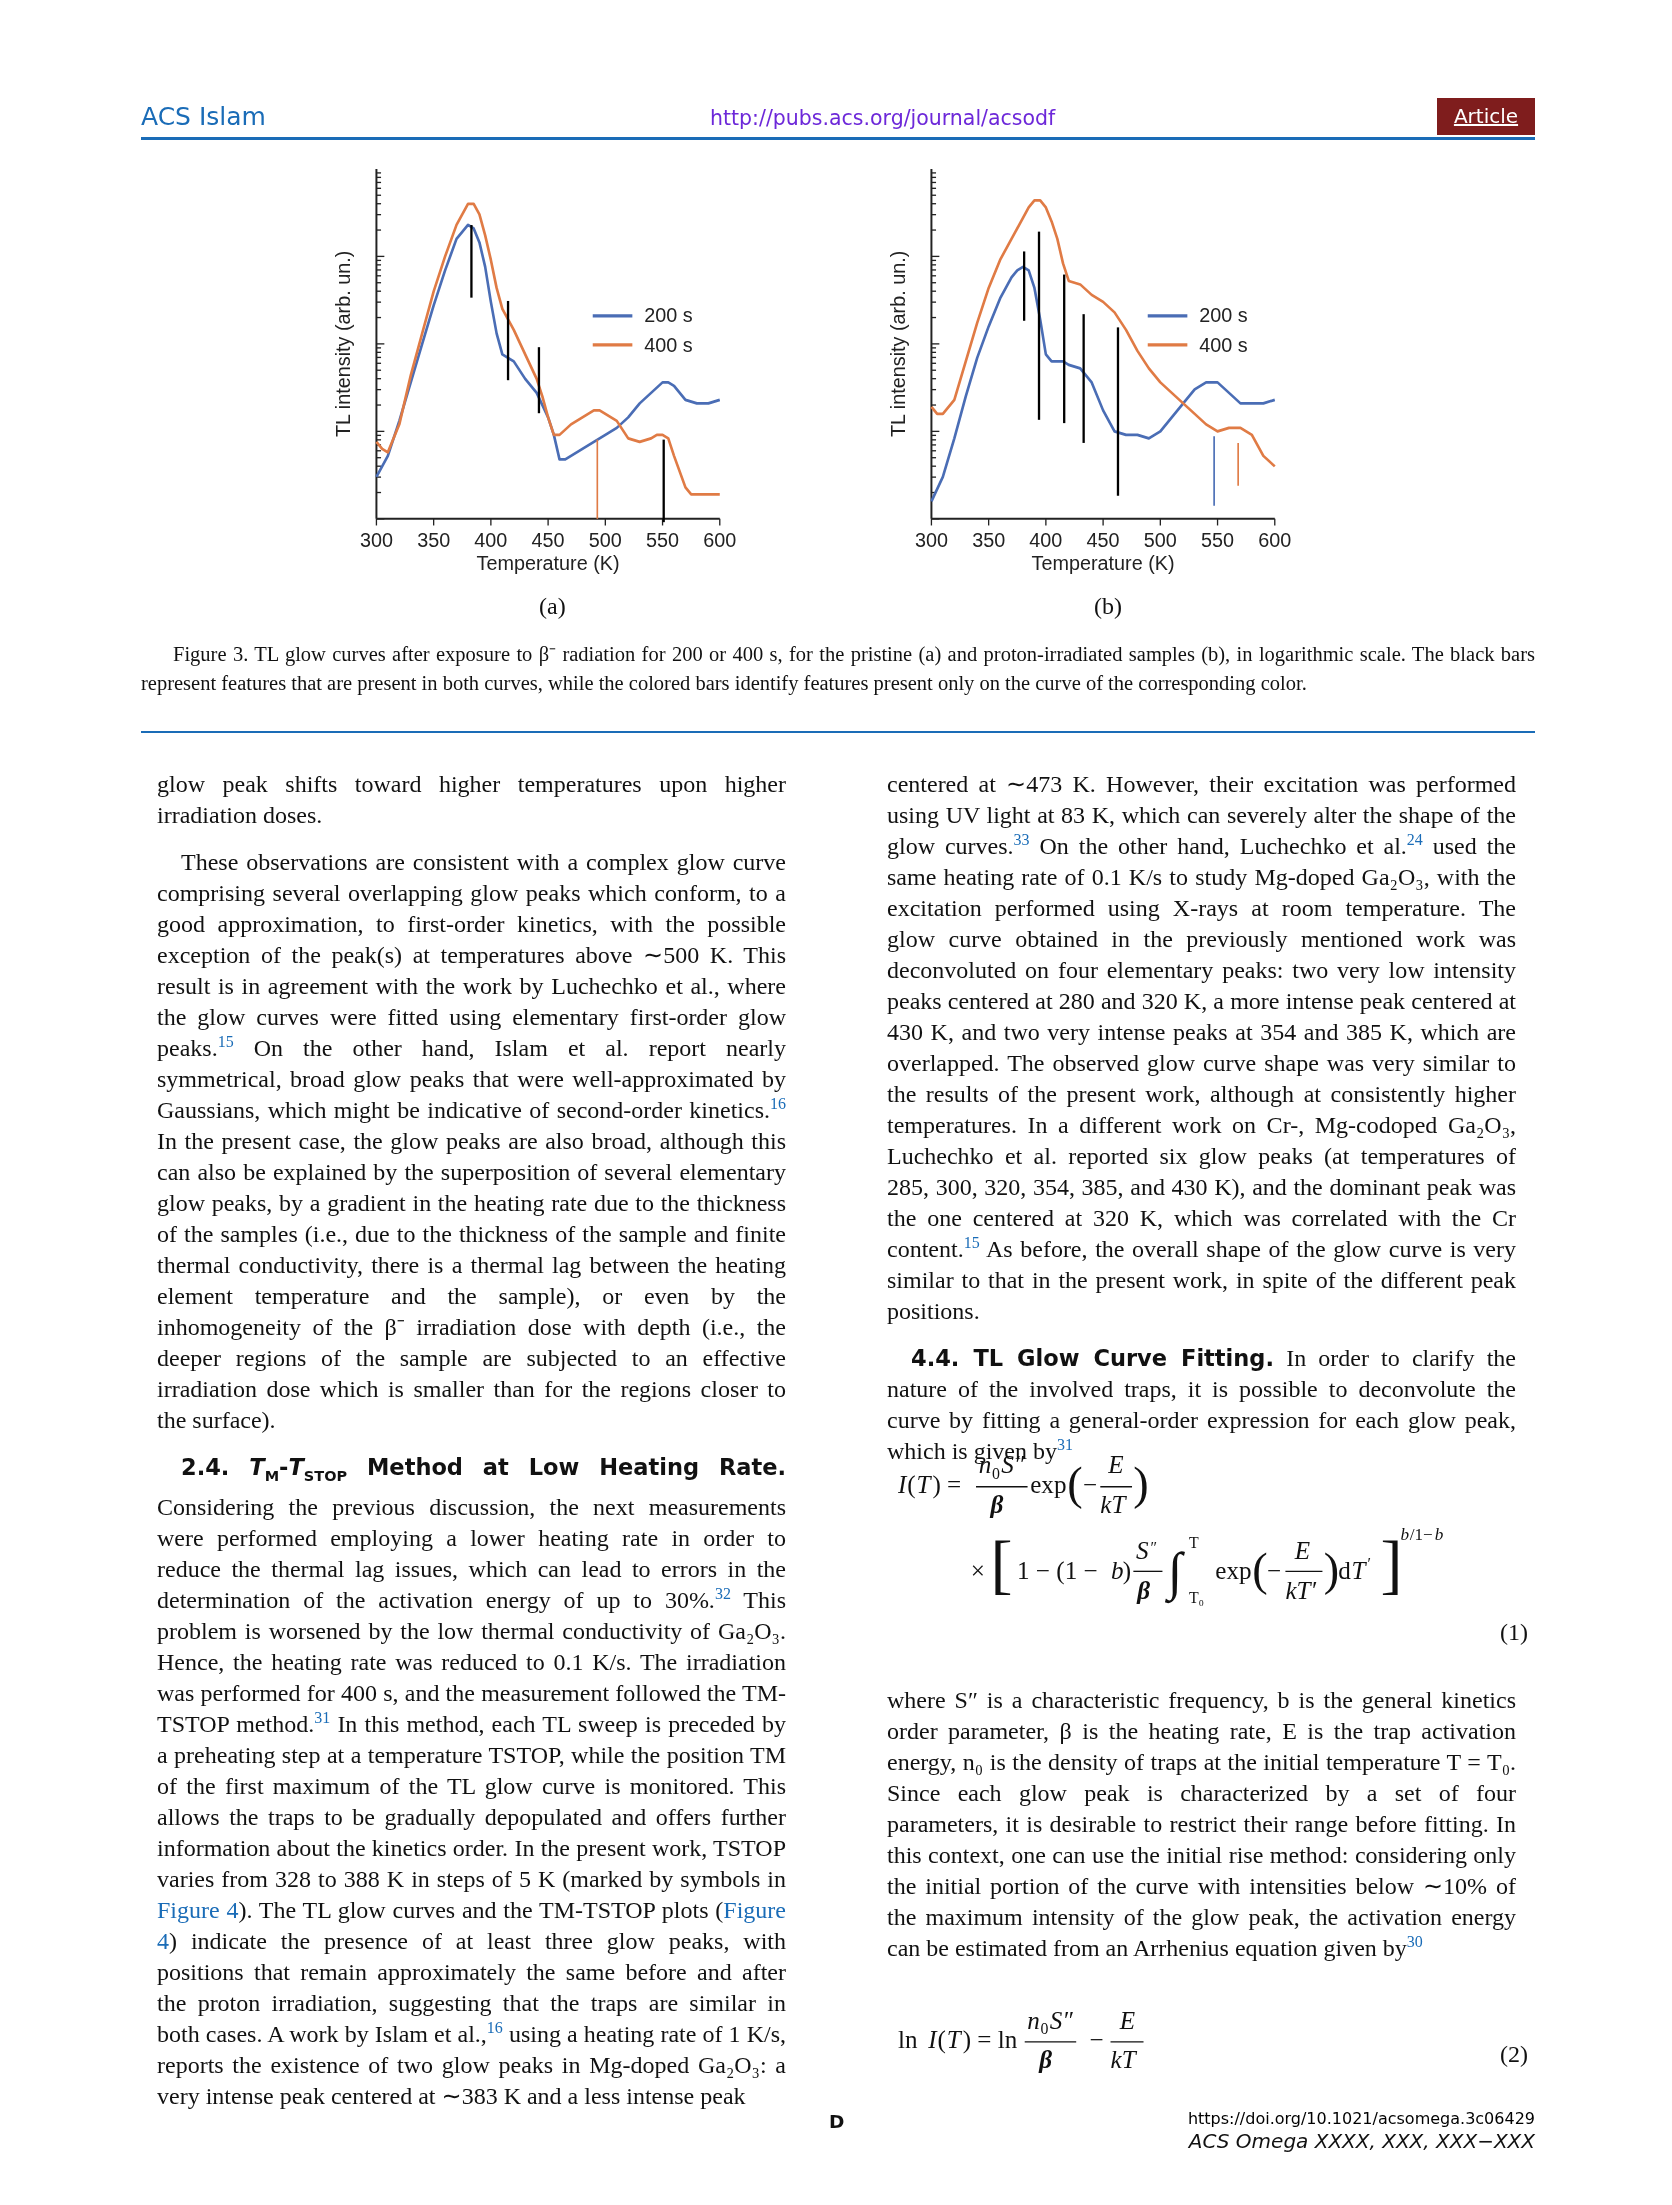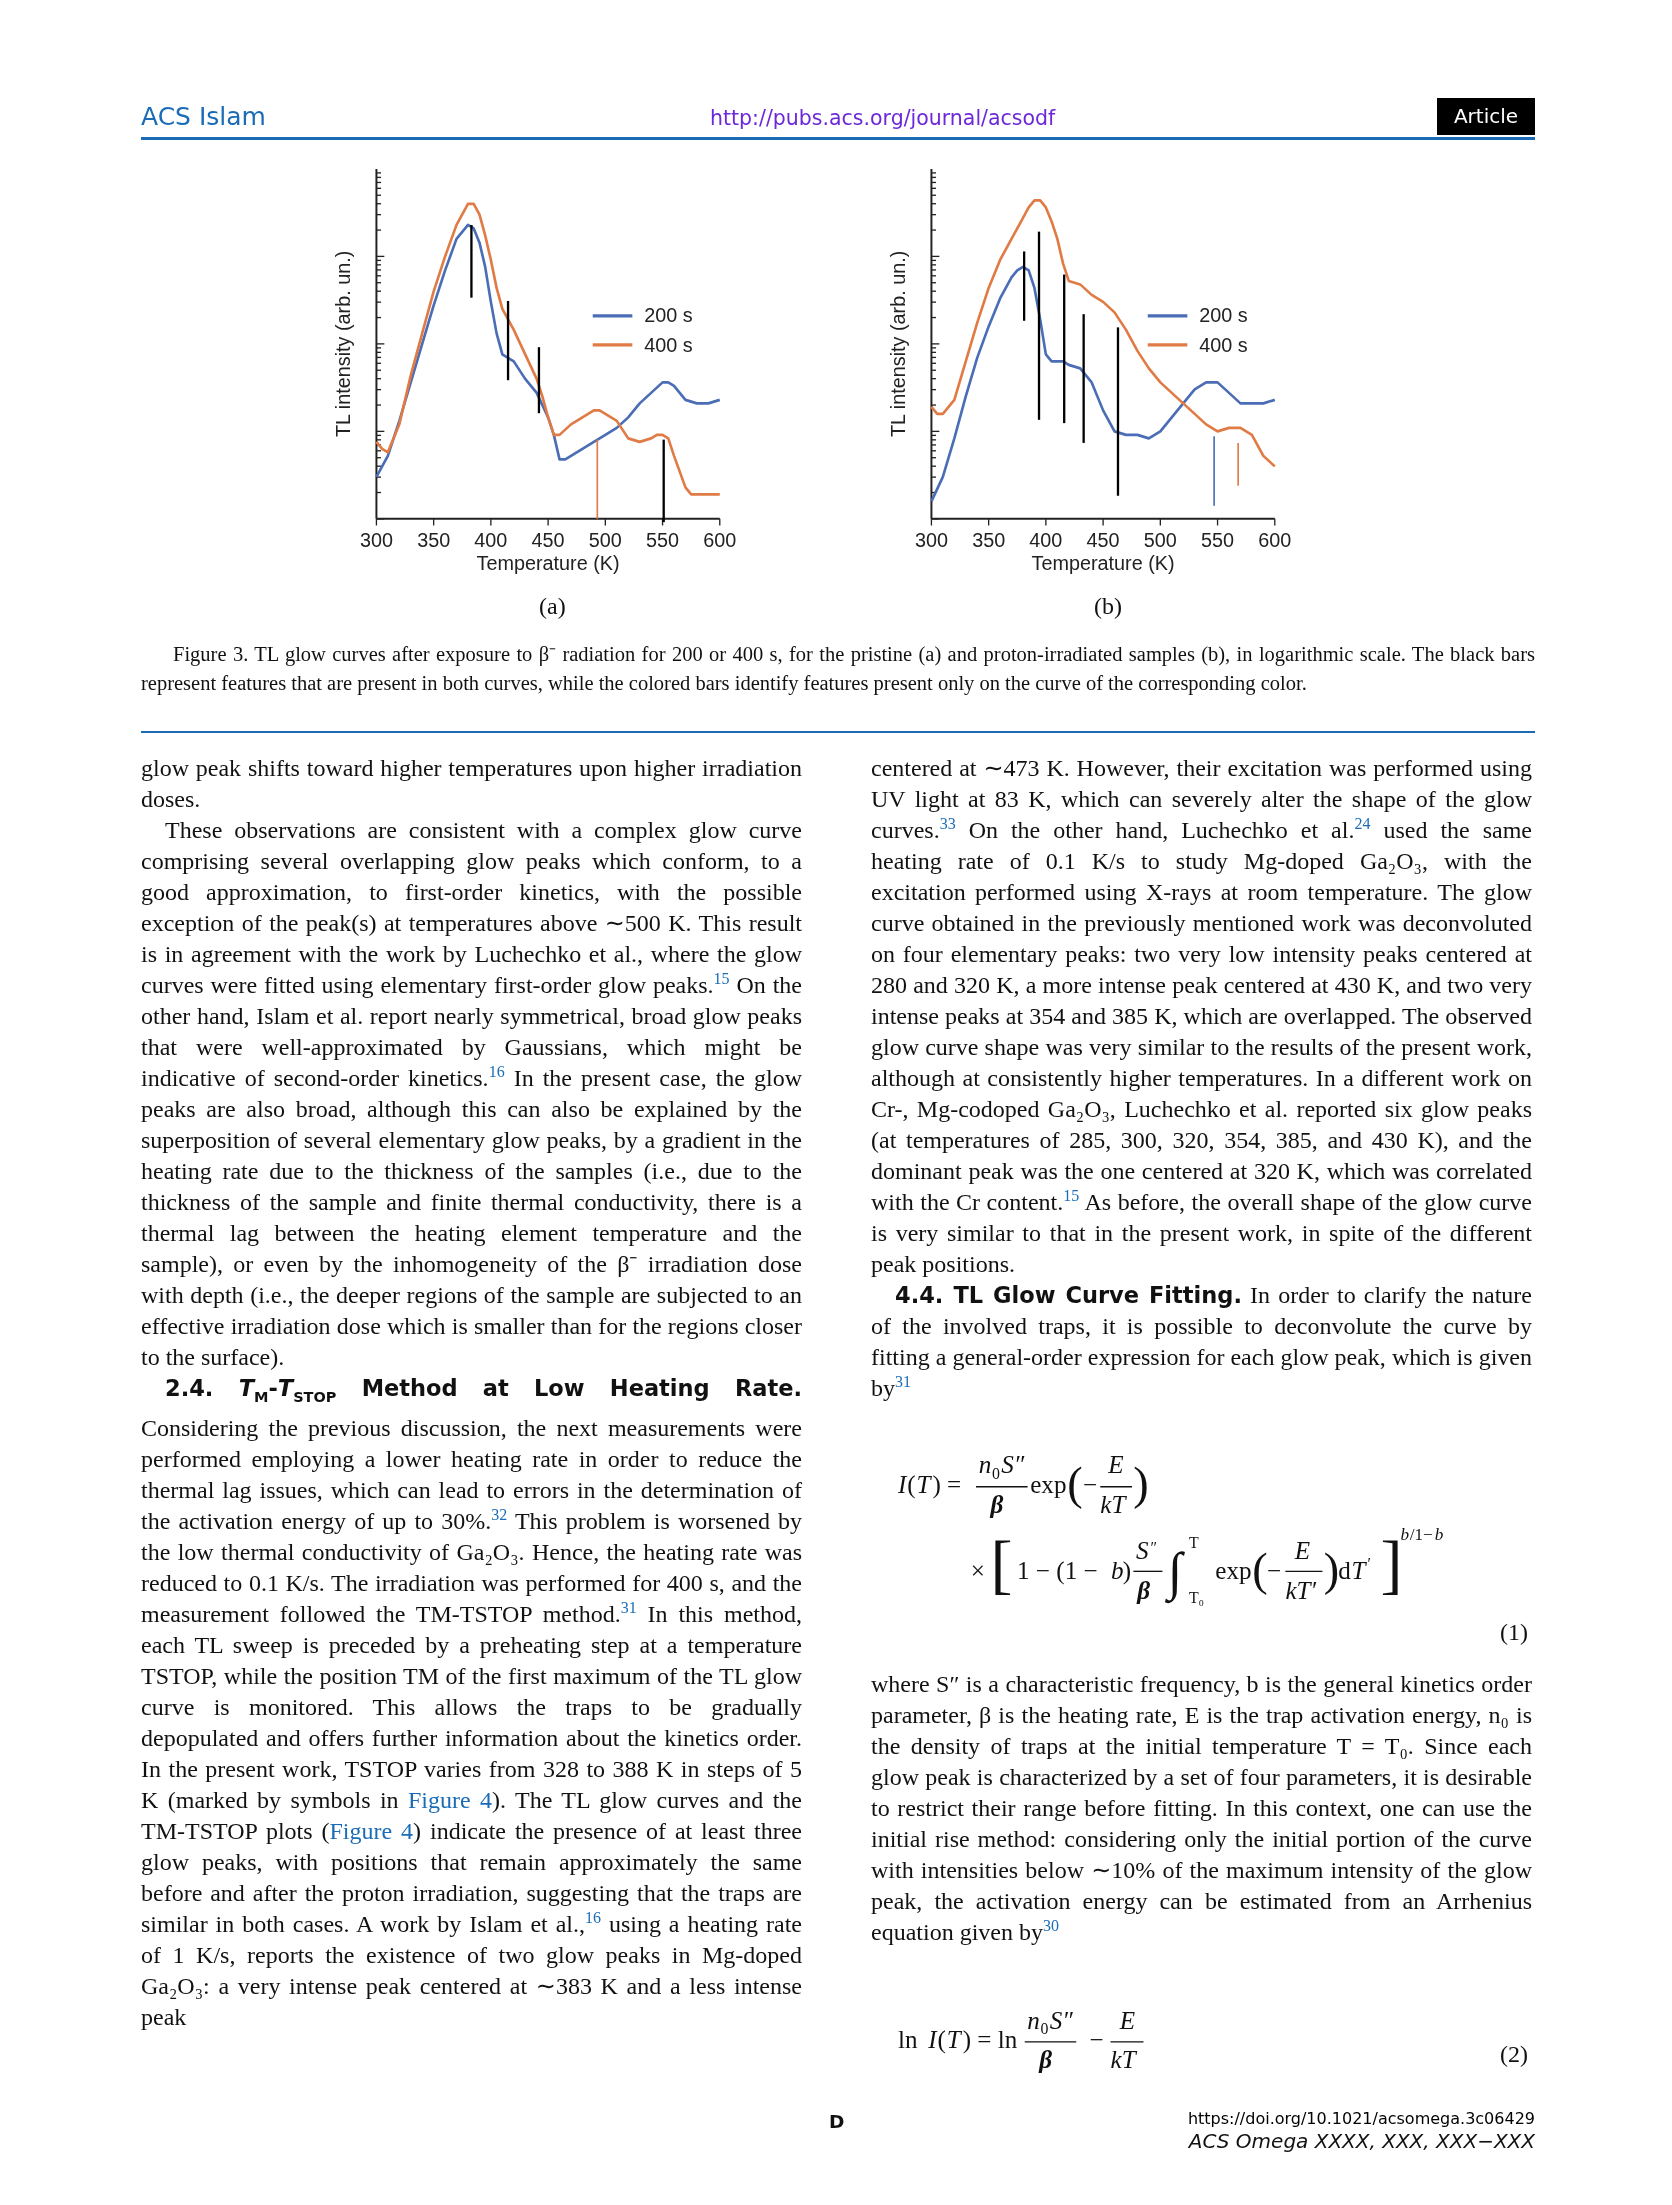--- a/index.html
+++ b/index.html
@@ -1,29 +1,29 @@
 <!DOCTYPE html>
 <html style="font-size:10.6px"><head>
 <meta charset="utf-8">
 <style>
   html,body{margin:0;padding:0;background:#fff;}
   body{width:1672px;height:2205px;position:relative;overflow:hidden;font-family:"Liberation Serif",serif;color:#111;}
   .hdr{position:absolute;top:102px;left:141px;width:1394px;height:37px;}
   .hdr .journal{position:absolute;left:0;top:0;font-family:"DejaVu Sans",sans-serif;font-size:25px;color:#1a6cb7;}
   .hdr .url{position:absolute;left:535px;top:4px;font-family:"DejaVu Sans",sans-serif;font-size:20.5px;color:#6d28d9;margin-left:34px;}
-  .hdr .badge{position:absolute;right:0;top:-4px;width:98px;height:37px;background:#000000;color:#fff;font-family:"DejaVu Sans",sans-serif;font-size:20px;text-align:center;line-height:37px;}
+  .hdr .badge{position:absolute;right:0;top:-4px;width:98px;height:37px;background:#7f1d1d;color:#fff;font-family:"DejaVu Sans",sans-serif;font-size:20px;text-align:center;line-height:37px;text-decoration:underline;}
   .hdr-rule{position:absolute;top:137px;left:141px;width:1394px;height:3.3px;background:#1a6cb7;}
   .chart{position:absolute;}
   .chart svg{overflow:visible;}
   .sublabel{position:absolute;font-size:24px;}
   .caption{position:absolute;top:640px;left:141px;width:1394px;font-size:20.5px;line-height:29px;text-align:justify;}
   .caption b{font-weight:normal;margin-left:32px;}
   .cap-rule{position:absolute;top:731px;left:141px;width:1394px;height:2px;background:#1a6cb7;}
   .col{position:absolute;top:753px;width:661px;font-size:24px;line-height:31px;text-align:justify;}
-  .col p{margin:0;}
+  .col p{margin:16px;}
   .col p.ind{text-indent:24px;}
   .col .sec{font-family:"DejaVu Sans",sans-serif;font-weight:bold;font-size:22.5px;}
   .cite{color:#1a6cb7;font-size:16px;vertical-align:super;line-height:0;}
   .eq{position:absolute;font-size:25px;}
   .eqnum{position:absolute;font-size:24px;}
   .foot-page{position:absolute;top:2111px;left:829px;font-family:"DejaVu Sans",sans-serif;font-weight:bold;font-size:18.5px;}
   .foot-doi{position:absolute;top:2109px;right:137px;font-family:"DejaVu Sans",sans-serif;font-size:16px;color:#000000;text-align:right;}
   .foot-cite{position:absolute;top:2129px;right:137px;font-family:"DejaVu Sans",sans-serif;font-size:20px;font-style:italic;text-align:right;}
 </style>
 </head>

